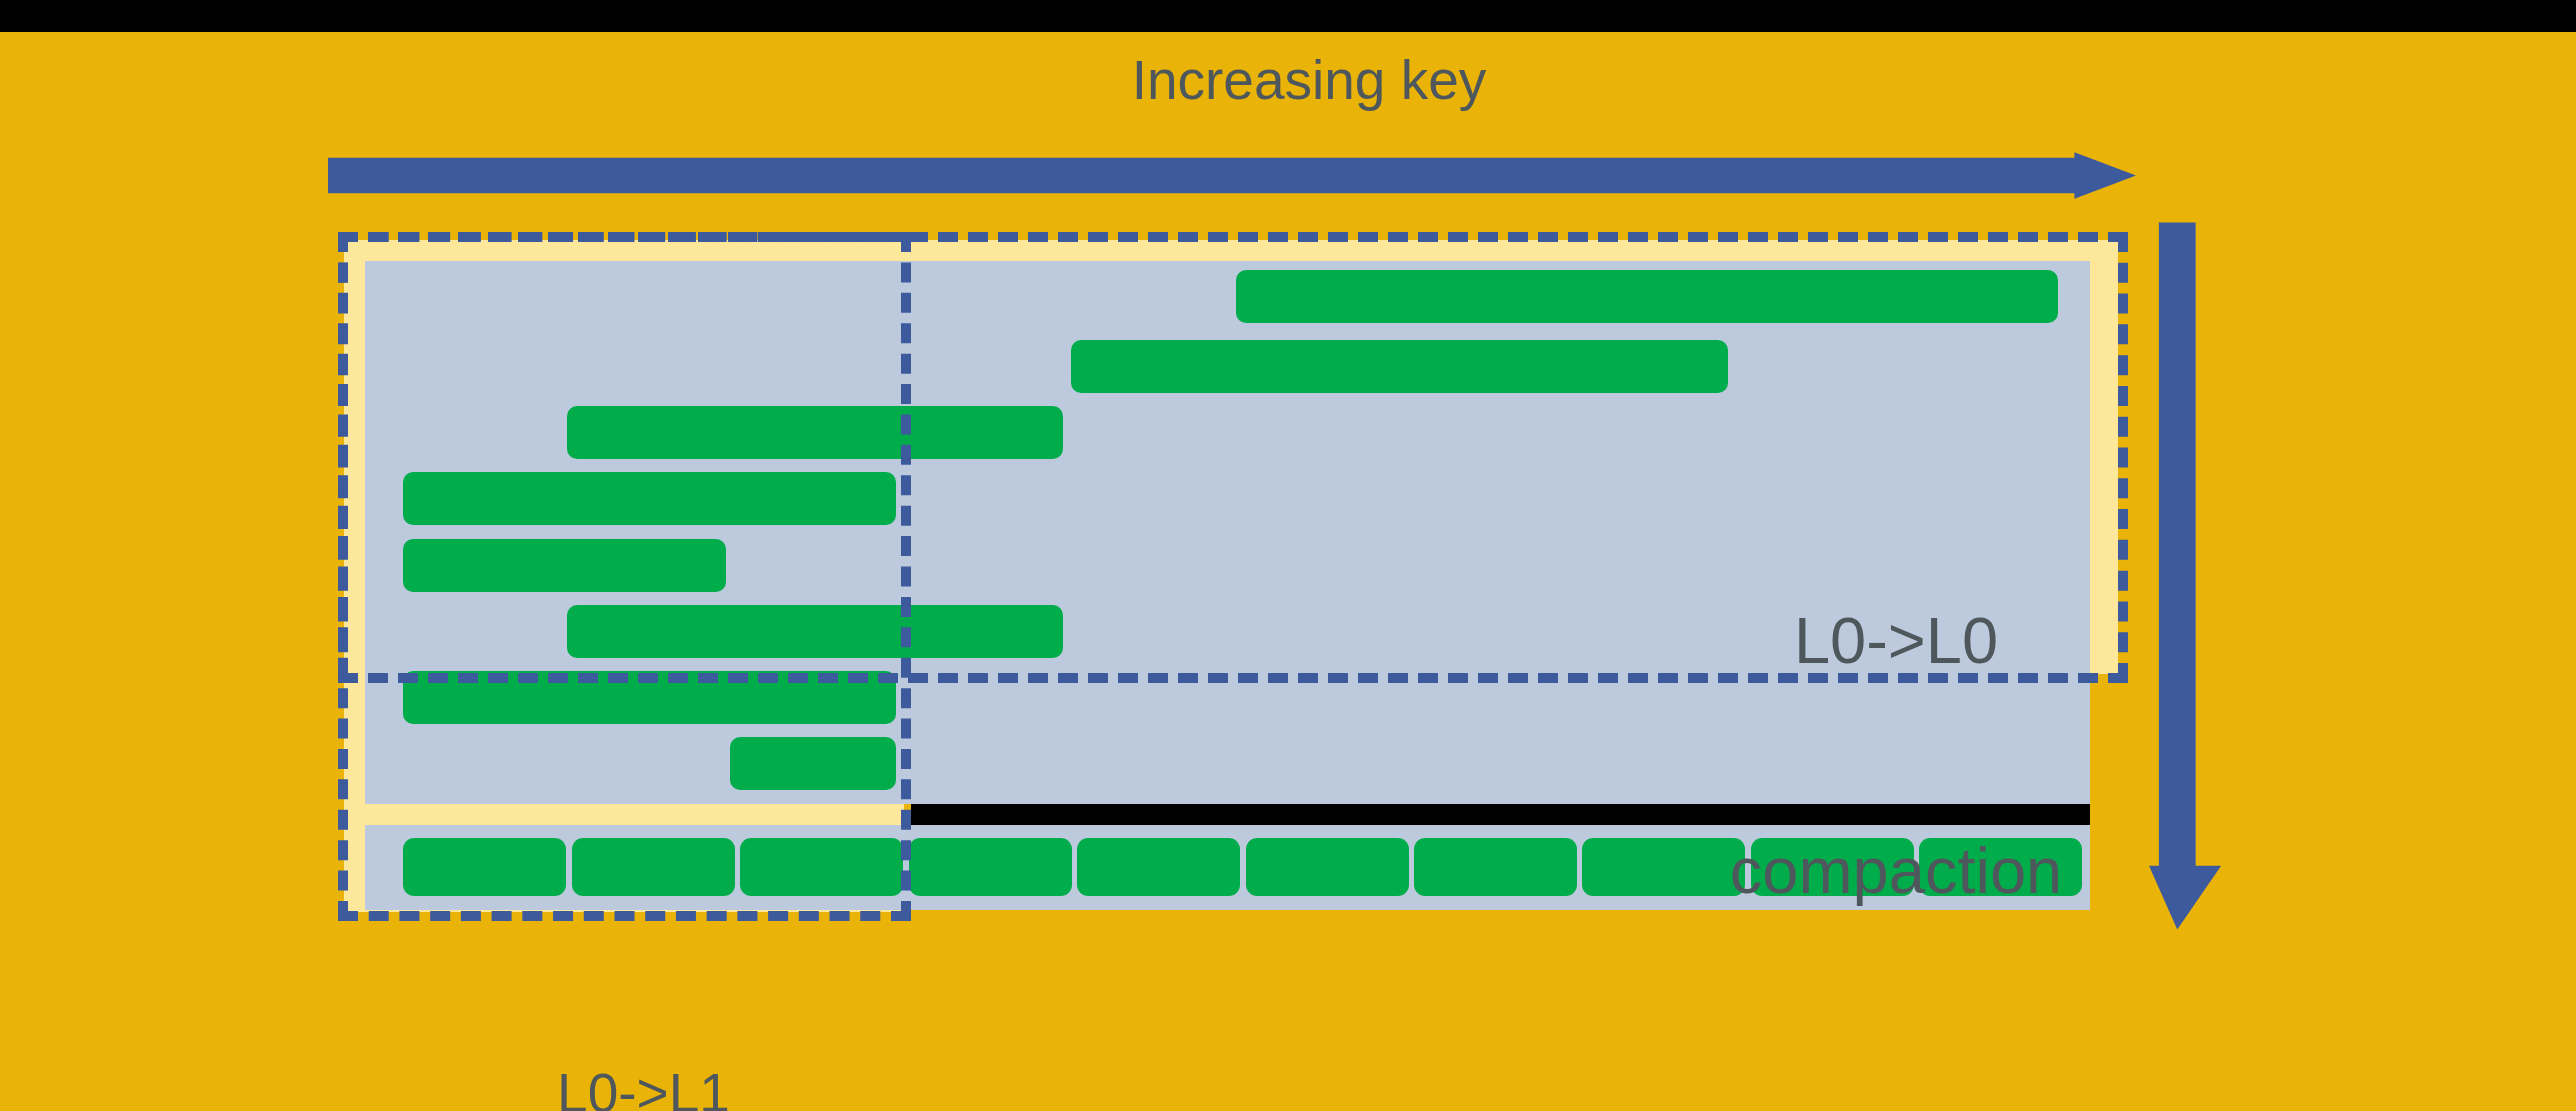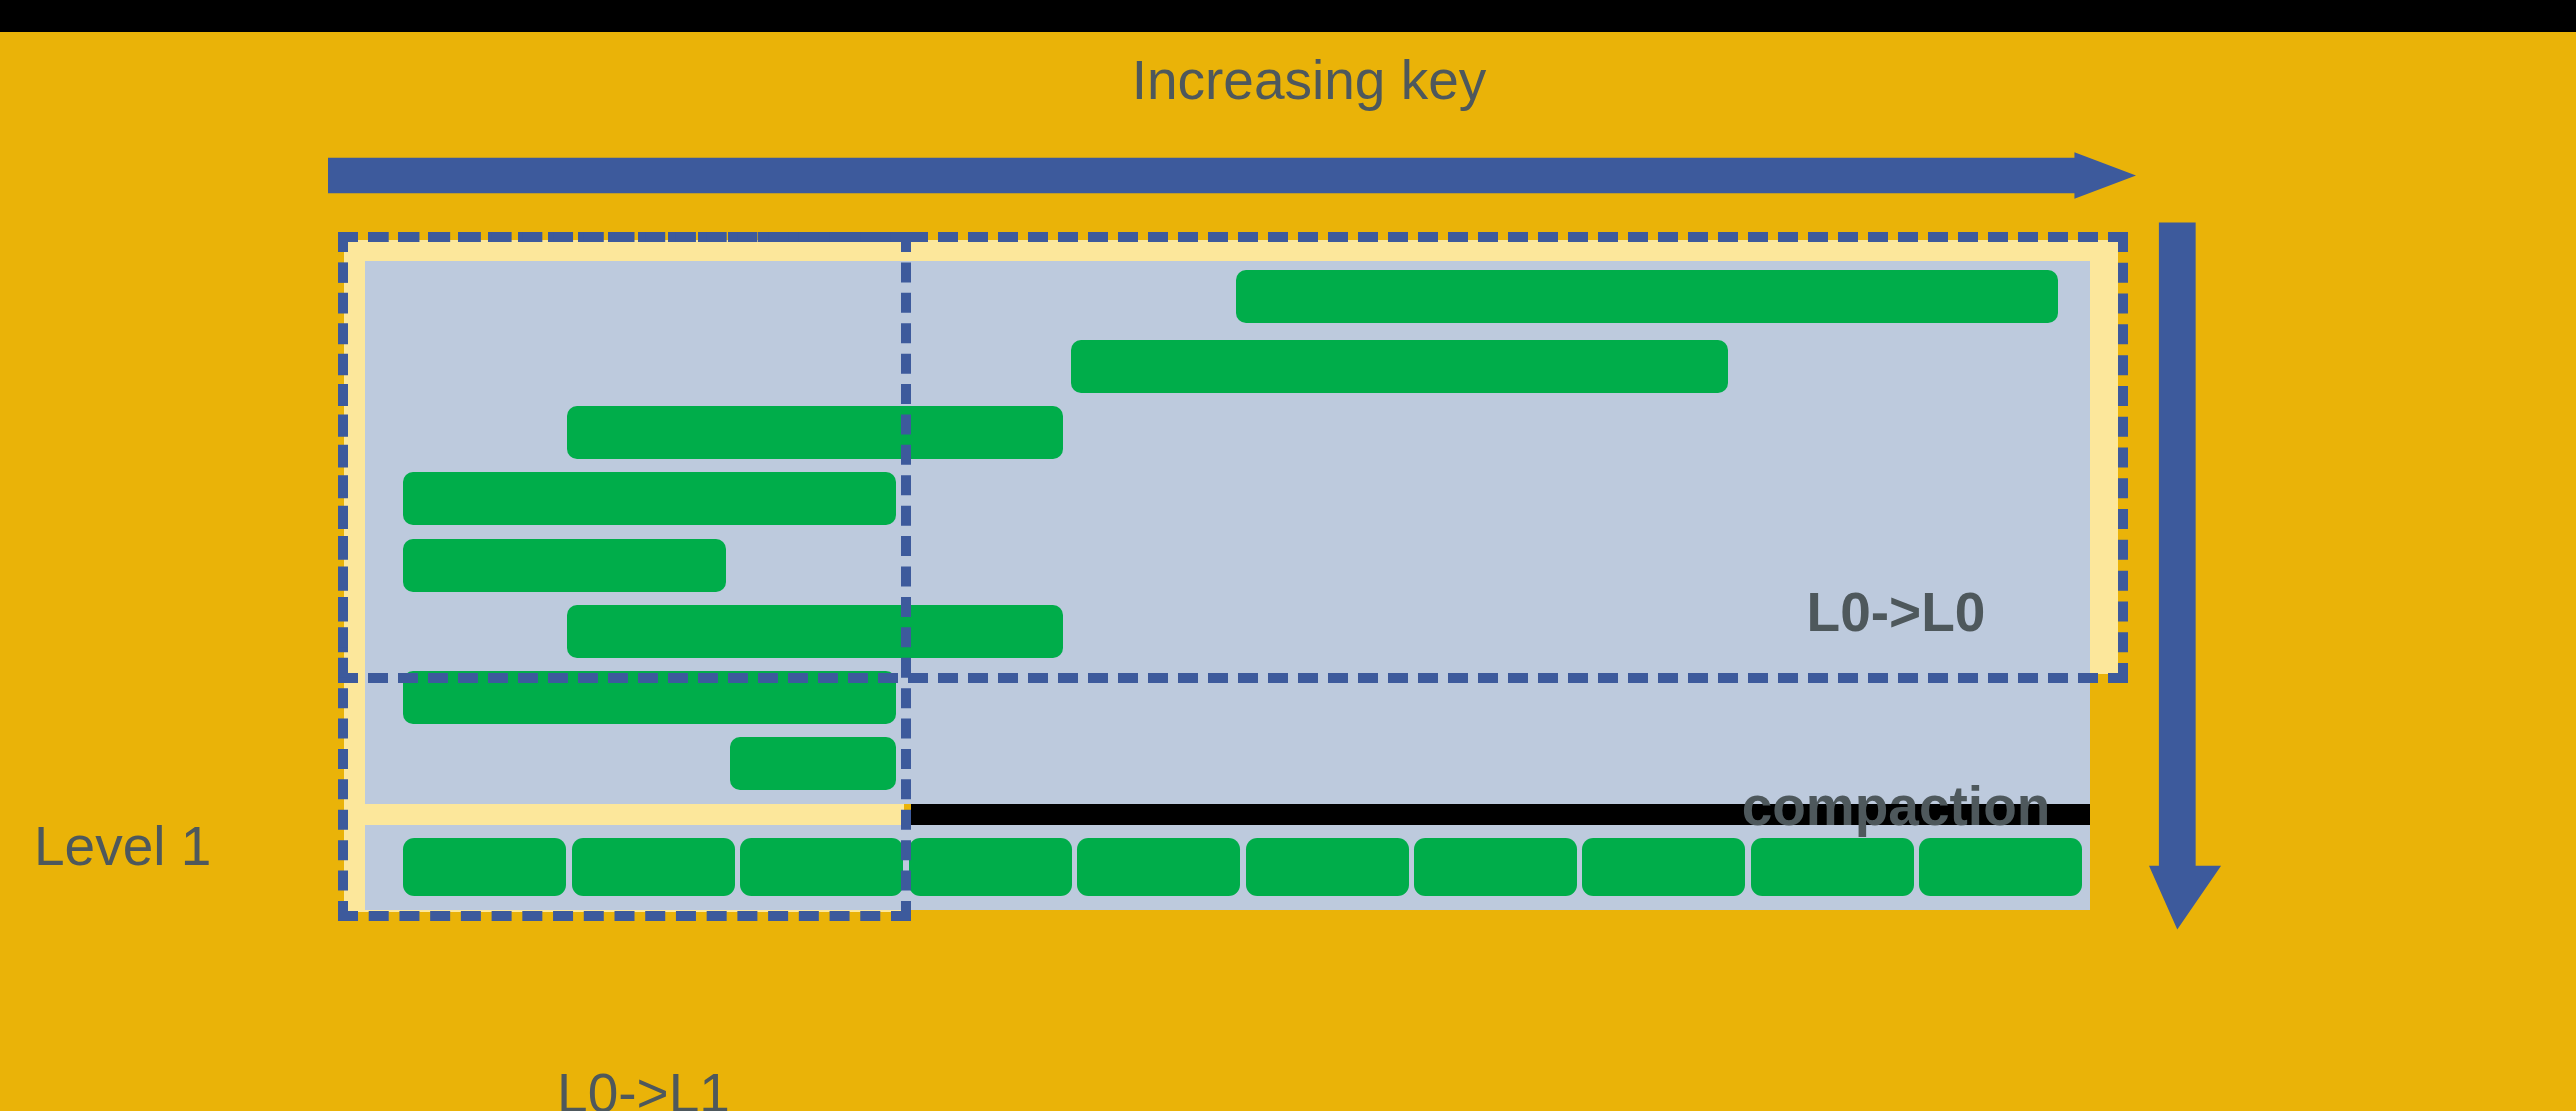--- a/index.html
+++ b/index.html
@@ -45,22 +45,21 @@
   #increasing-age-label {
     left: 2201px; top: 453px;
     width: 368px;
     text-align: center;
     font-size: 55px;
   }
   #l0l0-label {
     left: 1698px; top: 418px;
     width: 396px;
     text-align: center;
-    font-size: 55px;
-    font-weight: bold;
+    font-size: 65px;
   }
   #l0l1-label {
     left: 396px; top: 899px;
     width: 495px;
     text-align: center;
     font-size: 55px;
   }
 
   
   #key-arrow {
@@ -216,21 +215,20 @@
       <div class="sst-l1" style="left: 1246px; top: 806px; width: 163px; height: 58px; background: rgb(0, 173, 74);"></div>
       <div class="sst-l1" style="left: 1414px; top: 806px; width: 163px; height: 58px; background: rgb(0, 173, 74);"></div>
       <div class="sst-l1" style="left: 1582px; top: 806px; width: 163px; height: 58px; background: rgb(0, 173, 74);"></div>
       <div class="sst-l1" style="left: 1751px; top: 806px; width: 163px; height: 58px; background: rgb(0, 173, 74);"></div>
       <div class="sst-l1" style="left: 1919px; top: 806px; width: 163px; height: 58px; background: rgb(0, 173, 74);"></div>
     </div>
 
   <div class="dashed-box" id="dash-l0l0"></div>
   <div class="dashed-box" id="dash-l0l1"></div>
 
-  <div class="label" id="level1-label">Level 1</div>
 
   <div class="label" id="l0l0-label">
     <div>L0-&gt;L0</div>
     <div>compaction</div>
   </div>
 
   <div class="label" id="l0l1-label">
     <div>L0-&gt;L1</div>
     
   </div>

